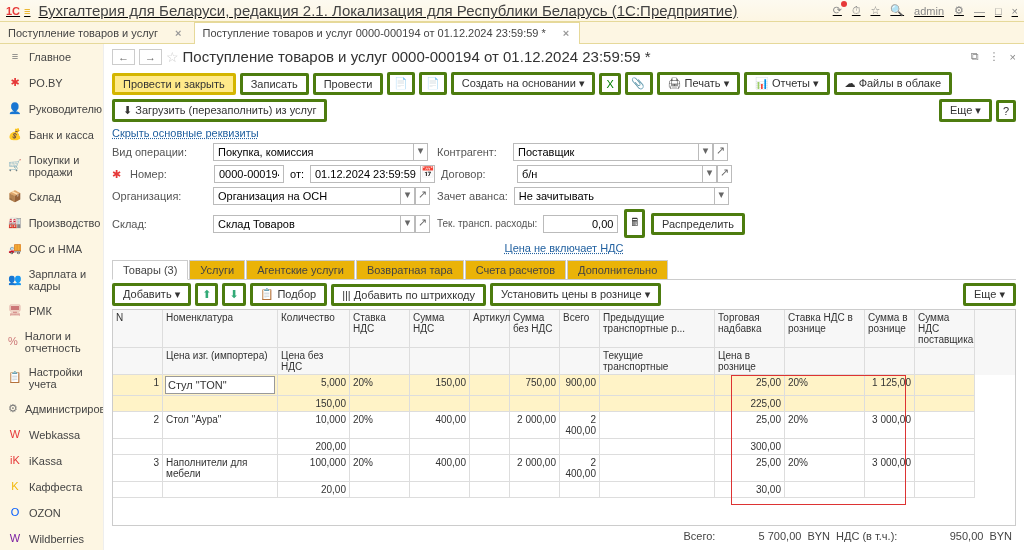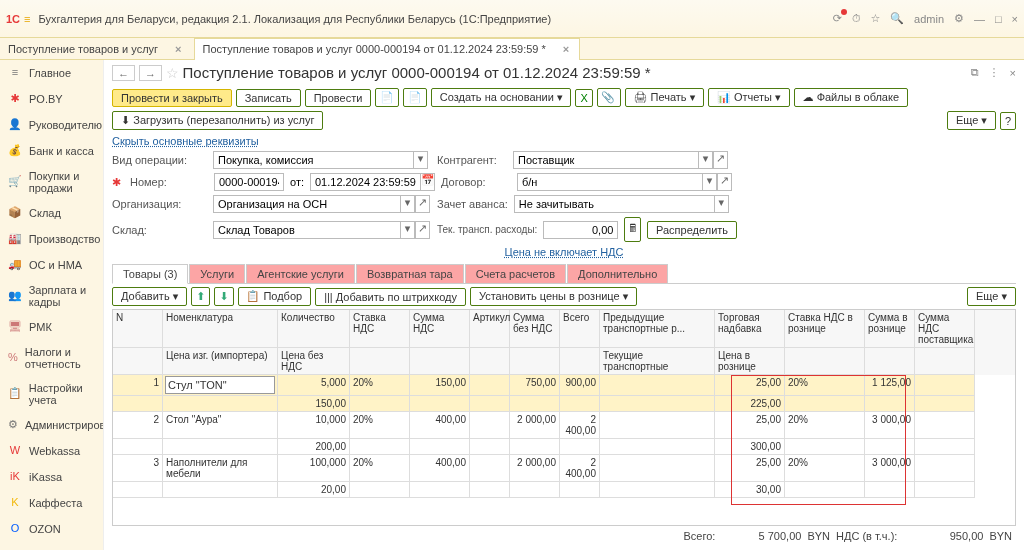--- a/index.html
+++ b/index.html
@@ -1,49 +1,49 @@
 <!DOCTYPE html>
 <html><head>
 <meta charset="utf-8">
 <style>
 * { box-sizing: border-box; margin: 0; padding: 0; font-family: Arial, sans-serif; font-size: 11px; }
 body { background: #fff; width: 1024px; height: 550px; overflow: hidden; }
-.titlebar { height: 38px; background: linear-gradient(#fdfaf0,#fdf6e3); display: flex; align-items: center; padding: 0 6px; border-bottom: 1px solid #e6d99a; }
+.titlebar { height: 22px; background: linear-gradient(#fdfaf0,#fdf6e3); display: flex; align-items: center; padding: 0 6px; border-bottom: 1px solid #e6d99a; text-decoration: underline; }
 .titlebar .logo { color: #e63939; font-weight: bold; margin-right: 4px; }
 .titlebar .menu-icon { color: #e6a500; margin-right: 8px; }
-.titlebar .title { flex: 1; color: #444; font-size: 11px; }
+.titlebar .title { flex: 1; color: #444; font-size: 15px; }
 .titlebar .right-icons { display: flex; gap: 10px; color: #888; align-items: center; }
 .titlebar .badge { position: relative; }
 .titlebar .badge::after { content:''; position:absolute; top:-3px; right:-5px; width:6px; height:6px; background:#e63939; border-radius:50%; }
 .tabbar { height: 22px; background: #fdf6e3; display: flex; align-items: center; border-bottom: 1px solid #e6d99a; }
 .tab { height: 22px; line-height: 22px; padding: 0 10px 0 8px; background: #fff; border: 1px solid #e6d99a; border-bottom: none; margin-right: 2px; display:flex; align-items:center; gap:17px; color:#444; }
 .tab.inactive { background: transparent; border: none; }
 .tab .x { color:#999; font-weight:bold; }
 .main { display: flex; height: calc(550px - 44px); }
 .sidebar { width: 104px; background: #fdf6e3; border-right: 1px solid #eee; overflow: hidden; }
 .side-item { display: flex; align-items: center; gap: 7px; padding: 6px 8px; color: #444; cursor: pointer; }
 .side-item .ico { width: 14px; height: 14px; display:inline-block; text-align:center; }
 .content { flex: 1; background: #fff; overflow: hidden; position: relative; }
 .doc-header { display: flex; align-items: center; padding: 4px 8px; gap: 4px; }
 .nav-btn { border:1px solid #ccc; background:#fff; padding:1px 5px; color:#666; }
 .doc-title { font-size: 15px; font-weight: 500; color: #333; }
 .star { color:#ccc; font-size:14px; }
 .toolbar { display: flex; align-items: center; gap: 4px; padding: 3px 8px; flex-wrap: wrap; }
-.btn { border: 1px solid #4d7c0f; background: #fff; padding: 2px 8px; border-radius: 2px; color: #333; font-size:11px; }
+.btn { border: 3px solid #4d7c0f; background: #fff; padding: 2px 8px; border-radius: 2px; color: #333; font-size:11px; }
 .btn.primary { background: #ffea8a; border-color: #d4b500; }
 .btn.icon-only { padding: 2px 4px; }
 .link { color: #2261a0; text-decoration: underline dotted; padding: 2px 8px; display:inline-block; }
 .form-row { display: flex; align-items: center; padding: 2px 8px; gap: 6px; }
 .form-row label { min-width: 95px; color: #555; }
 .ipt { border: 1px solid #bbb; padding: 2px 4px; background:#fff; }
 .sel-grp { display:flex; }
 .sel-grp .ipt { border-right:none; }
 .sel-grp .dd, .sel-grp .pick { border:1px solid #bbb; width:15px; text-align:center; background:#fff; color:#666; }
 .tabs { display: flex; border-bottom: 1px solid #ccc; margin: 4px 8px 0 8px; }
-.dtab { padding: 3px 10px; border: 1px solid #ccc; border-bottom: none; background: #fca5a5; margin-right: 1px; color:#444; }
+.dtab { padding: 3px 10px; border: 1px solid #ccc; border-bottom: none; background: #eab308; margin-right: 1px; color:#444; }
 .dtab.active { background: #fff; border-bottom: 1px solid #fff; margin-bottom: -1px; }
 .tbl-toolbar { display:flex; gap:4px; padding:3px 8px; align-items:center; }
 .grid { margin: 0 8px; border: 1px solid #ccc; font-size: 10px; }
 .grid-head { display: grid; grid-template-columns: 50px 115px 72px 60px 60px 40px 50px 40px 115px 70px 80px 50px 60px; background: #f7f7f7; }
 .grid-head .gc, .grid-row .gc { border-right: 1px solid #ddd; border-bottom:1px solid #ddd; padding: 2px 3px; color:#333; font-size:10px; }
 .grid-row { display: grid; grid-template-columns: 50px 115px 72px 60px 60px 40px 50px 40px 115px 70px 80px 50px 60px; }
 .grid-row.sel .gc { background:#fff3c7; }
 .grid-row .num { text-align:right; }
 .grid-row .editbox { background:#fff; border:1px solid #999; display:block; margin:-1px; padding:2px; }
 .totals { display:flex; justify-content:flex-end; gap:6px; padding:4px 12px; color:#444; align-items:center; }

